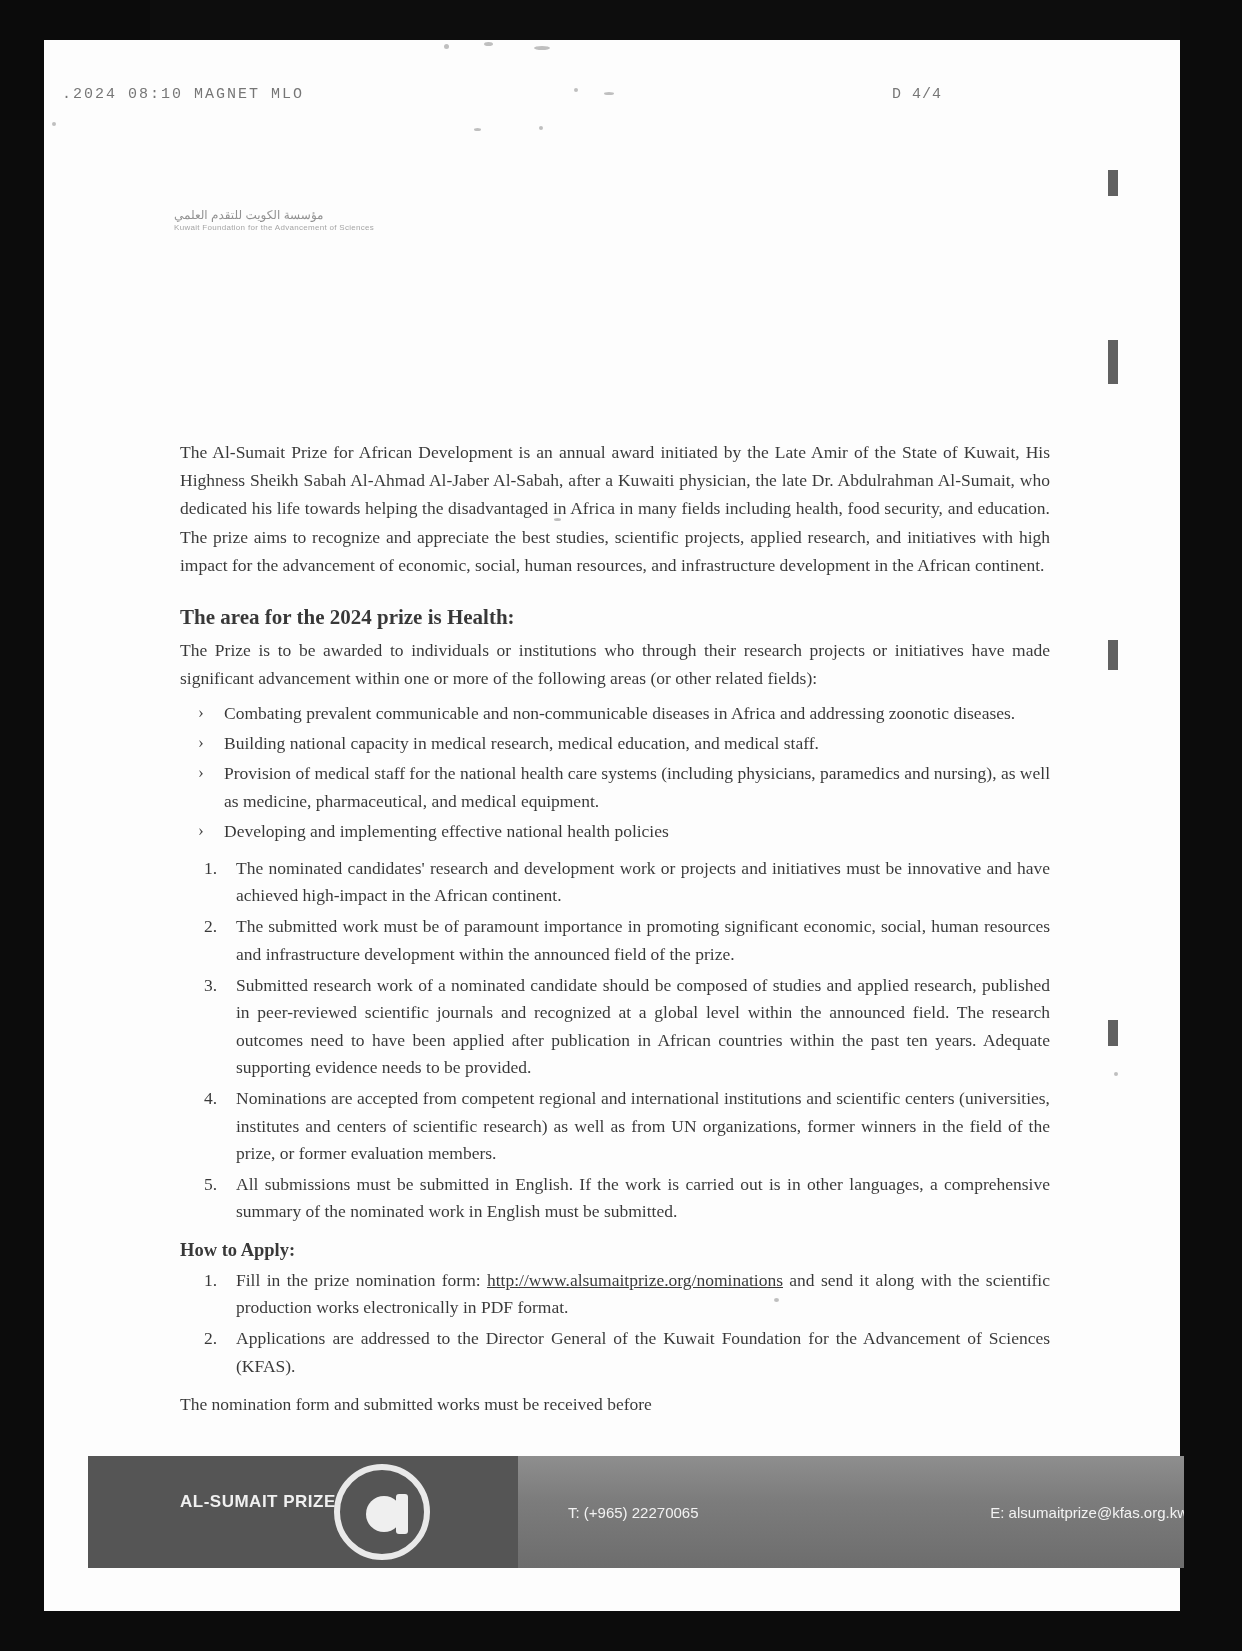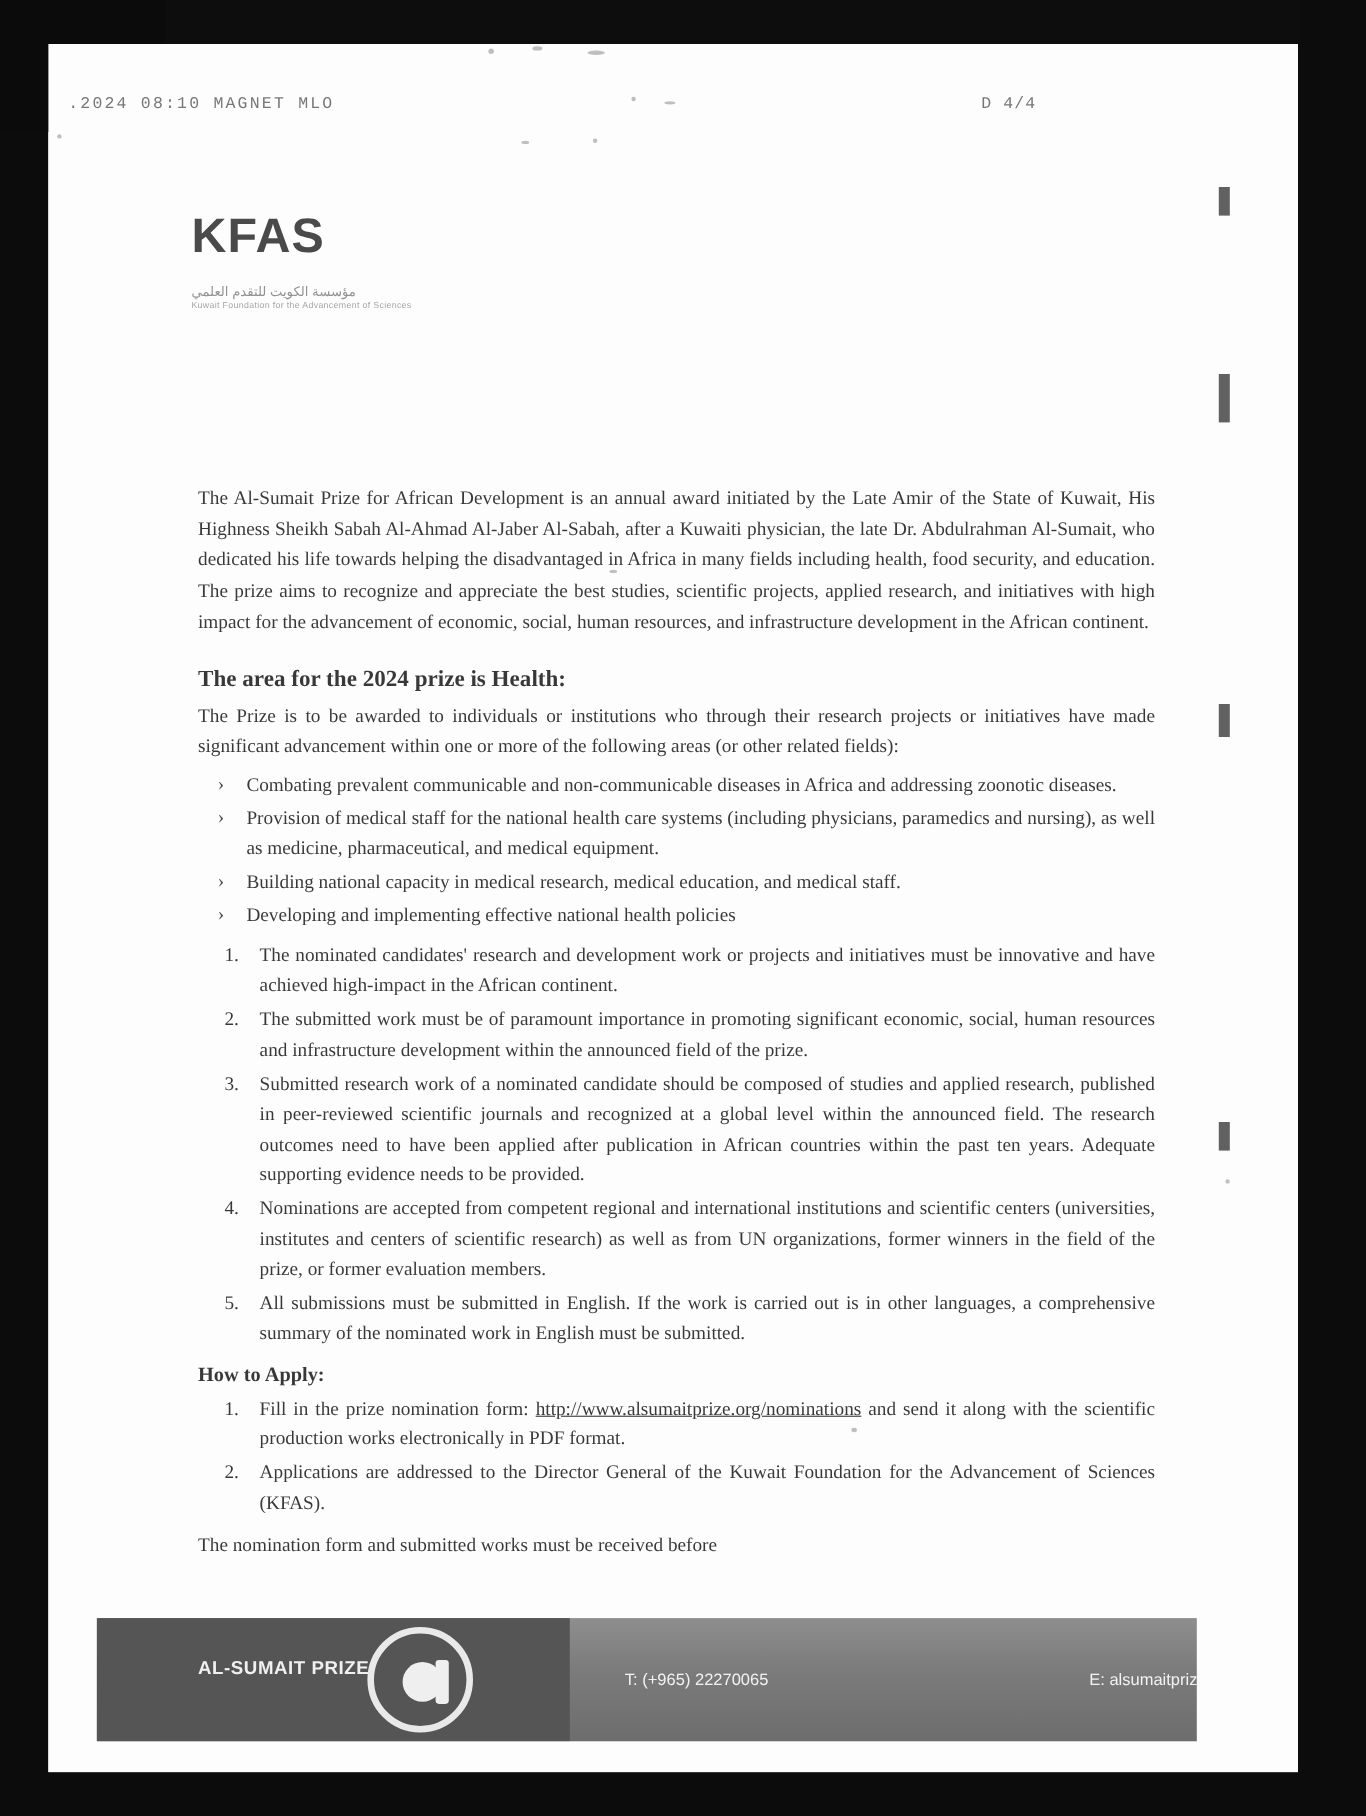--- a/index.html
+++ b/index.html
@@ -192,22 +192,22 @@
   }
   .closing {
     font-size: 17.5px;
     line-height: 1.6;
     margin-top: 10px;
     filter: blur(.22px);
   }
   .footer-band {
     position: absolute;
     left: 44px;
-    bottom: 28px;
-    width: 1000px;
+    bottom: 43px;
+    width: 1096px;
     height: 112px;
     background: linear-gradient(180deg,#8e8e8e 0%, #7c7c7c 40%, #6d6d6d 100%);
     overflow: hidden;
   }
   .footer-left {
     position: absolute;
     left: 0;
     top: 0;
     width: 430px;
     height: 112px;
@@ -314,36 +314,35 @@
     <div class="speck" style="left:780px;top:470px;width:5px;height:3px;"></div>
     <div class="speck" style="left:1070px;top:1032px;width:4px;height:4px;"></div>
     <div class="speck" style="left:730px;top:1258px;width:5px;height:4px;"></div>
 
     <div class="side-mark" style="top:130px;"></div>
     <div class="side-mark" style="top:300px;height:44px;"></div>
     <div class="side-mark" style="top:600px;height:30px;"></div>
     <div class="side-mark" style="top:980px;height:26px;"></div>
 
     <div class="logo-block">
-      <div class="logo-word">KFAS</div>
       <div class="logo-ar">مؤسسة الكويت للتقدم العلمي</div>
       <div class="logo-en">Kuwait Foundation for the Advancement of Sciences</div>
     </div>
 
     <div class="body-area">
 
       <p class="intro">The Al-Sumait Prize for African Development is an annual award initiated by the Late Amir of the State of Kuwait, His Highness Sheikh Sabah Al-Ahmad Al-Jaber Al-Sabah, after a Kuwaiti physician, the late Dr. Abdulrahman Al-Sumait, who dedicated his life towards helping the disadvantaged in Africa in many fields including health, food security, and education. The prize aims to recognize and appreciate the best studies, scientific projects, applied research, and initiatives with high impact for the advancement of economic, social, human resources, and infrastructure development in the African continent.</p>
 
       <h2 class="section">The area for the 2024 prize is Health:</h2>
       <p class="lead">The Prize is to be awarded to individuals or institutions who through their research projects or initiatives have made significant advancement within one or more of the following areas (or other related fields):</p>
 
       <ul class="dash-list">
         <li>Combating prevalent communicable and non-communicable diseases in Africa and addressing zoonotic diseases.</li>
+        <li>Building national capacity in medical research, medical education, and medical staff.</li>
         <li>Provision of medical staff for the national health care systems (including physicians, paramedics and nursing), as well as medicine, pharmaceutical, and medical equipment.</li>
-        <li>Building national capacity in medical research, medical education, and medical staff.</li>
         <li>Developing and implementing effective national health policies</li>
       </ul>
 
       <ol class="num-list">
         <li>The nominated candidates' research and development work or projects and initiatives must be innovative and have achieved high-impact in the African continent.</li>
         <li>The submitted work must be of paramount importance in promoting significant economic, social, human resources and infrastructure development within the announced field of the prize.</li>
         <li>Submitted research work of a nominated candidate should be composed of studies and applied research, published in peer-reviewed scientific journals and recognized at a global level within the announced field. The research outcomes need to have been applied after publication in African countries within the past ten years. Adequate supporting evidence needs to be provided.</li>
         <li>Nominations are accepted from competent regional and international institutions and scientific centers (universities, institutes and centers of scientific research) as well as from UN organizations, former winners in the field of the prize, or former evaluation members.</li>
         <li>All submissions must be submitted in English. If the work is carried out is in other languages, a comprehensive summary of the nominated work in English must be submitted.</li>
       </ol>

